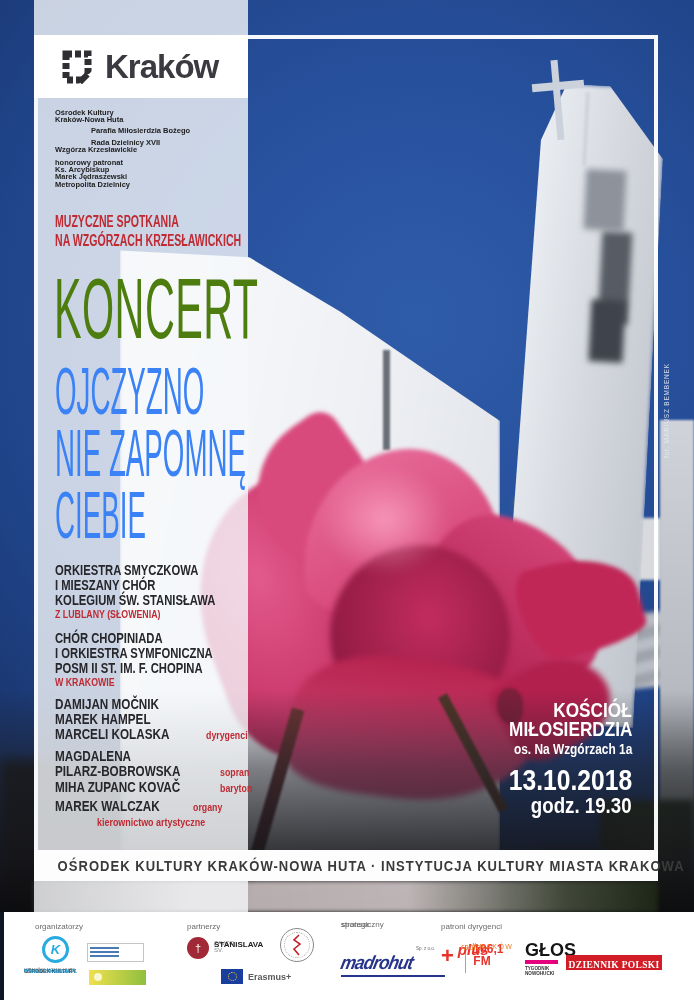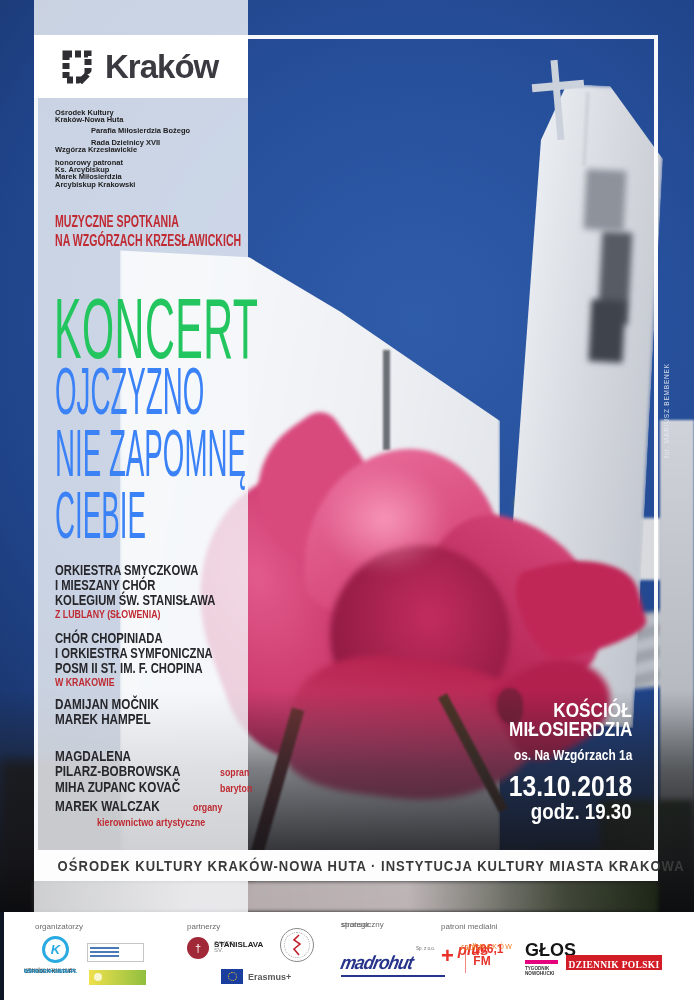--- a/index.html
+++ b/index.html
@@ -93,36 +93,36 @@
   .sx80{transform:scaleX(.8);} .sx82{transform:scaleX(.82);} .sx85{transform:scaleX(.85);}
   .sx93{transform:scaleX(.93);}
 
   .org-list { position:absolute; left:55px; top:109px; font-size:7.5px; font-weight:bold;
               color:#222; line-height:7.2px; }
   .org-list .gap { margin-top:4px;padding-left:36px; }
   .org-list .pat { margin-top:6px; }
 
   .series { position:absolute; left:55px; top:212px; color:#bf2a33; font-weight:bold;
             font-size:16px; line-height:19px; }
-  .title-koncert { position:absolute; left:54px; top:268px; color:#22c55e;
-                   font-size:86px; line-height:80px; font-weight:400; letter-spacing:1px;margin-top:20px;}
+  .title-koncert { position:absolute; left:54px; top:268px; color:#4d7c0f;
+                   font-size:86px; line-height:80px; font-weight:400; letter-spacing:1px;}
   .subtitle { position:absolute; left:55px; top:360px; color:#3b82f6;
               font-size:66px; line-height:62px; font-weight:400; }
 
   .ens { position:absolute; left:55px; color:#26262b; font-size:15px; font-weight:bold; line-height:15px; }
   .ens .note { color:#bf2a33; font-size:11px; line-height:13px; margin-top:1px; }
   .ens1 { top:562px; } .ens2 { top:630px; }
   .cast { position:absolute; left:55px; color:#26262b; font-size:15px; font-weight:bold; line-height:15px; }
   .cast .role { color:#bf2a33; font-size:11px; font-weight:bold; margin-left:4px; }
   .cast1{top:696px;} .cast2{top:748px;} .cast3{top:779px;} .cast4{top:798px;}
   .cast .extra { color:#bf2a33; font-size:10.5px; margin-left:42px; margin-top:1px; line-height:13px;}
 
   .venue { position:absolute; right:62px; top:701px; text-align:right; color:#fff; }
   .venue .vh { font-size:21px; font-weight:bold; line-height:18.5px; }
-  .venue .addr { font-size:14px; line-height:16px; margin-top:9px; font-weight:bold;}
+  .venue .addr { font-size:14px; line-height:16px; margin-top:3px; font-weight:bold;}
   .venue .date { font-size:29px; font-weight:bold; line-height:30px; margin-top:8px; }
   .venue .time { font-size:22px; font-weight:bold; line-height:22px; }
 
   .admission { position:absolute; left:296px; top:772px; width:210px; color:#fff; }
   .admission .head { text-align:center; font-size:18px; font-weight:bold; line-height:19px;}
   .admission .plabel { font-size:12px; font-weight:bold; margin-top:9px; line-height:13px;}
   .admission .pline { font-size:12.5px; font-weight:bold; margin-top:2px; line-height:13px;}
 
   .bar { position:absolute; left:34px; top:850px; width:624px; height:31px; background:#fdfdfd;
          text-align:center; line-height:31px; }
@@ -234,22 +234,22 @@
   </div>
 
   <div class="org-list">
     <div>Ośrodek Kultury</div>
     <div>Kraków-Nowa Huta</div>
     <div class="gap">Parafia Miłosierdzia Bożego</div>
     <div class="gap">Rada Dzielnicy XVII</div>
     <div>Wzgórza Krzesławickie</div>
     <div class="pat">honorowy patronat</div>
     <div>Ks. Arcybiskup</div>
-    <div>Marek Miłosierdzia</div>
-    <div>Arcybiskup Krakowski</div>
+    <div>Marek Jędraszewski</div>
+    <div>Metropolita Dzielnicy</div>
   </div>
 
   <div class="series">
     <div><span class="cond sx66">MUZYCZNE SPOTKANIA</span></div>
     <div><span class="cond sx66">NA WZGÓRZACH KRZESŁAWICKICH</span></div>
   </div>
 
   <div class="title-koncert">
     <span class="cond sx48">KONCERT</span>
   </div>
@@ -268,20 +268,21 @@
   <div class="ens ens2">
     <div><span class="cond sx75">CHÓR CHOPINIADA</span></div>
     <div><span class="cond sx75">I ORKIESTRA SYMFONICZNA</span></div>
     <div><span class="cond sx75">POSM II ST. IM. F. CHOPINA</span></div>
     <div class="note"><span class="cond sx80">W KRAKOWIE</span></div>
   </div>
 
   <div class="cast cast1">
     <div><span class="cond sx78">DAMIJAN MOČNIK</span></div>
     <div><span class="cond sx78">MAREK HAMPEL</span></div>
+    <div><span class="cond sx78">MARCELI KOLASKA</span><span class="role cond sx80">dyrygenci</span></div>
   </div>
   <div class="cast cast2">
     <div><span class="cond sx78">MAGDALENA</span></div>
     <div><span class="cond sx78">PILARZ-BOBROWSKA</span><span class="role cond sx80">sopran</span></div>
   </div>
   <div class="cast cast3">
     <div><span class="cond sx78">MIHA ZUPANC KOVAČ</span><span class="role cond sx80">baryton</span></div>
   </div>
   <div class="cast cast4">
     <div><span class="cond sx78">MAREK WALCZAK</span><span class="role cond sx80">organy</span></div>
@@ -343,21 +344,21 @@
 
     <div class="flabel l-spo">
       <div>sponsor</div>
       <div>strategiczny</div>
     </div>
     <div class="madro-sub">Sp. z o.o.</div>
     <div class="madro">
       <span>madrohut</span>
     </div>
 
-    <div class="flabel l-med">patroni medialni</div>
+    <div class="flabel l-med">patroni dyrygenci</div>
     <div class="plusradio">
       <div class="plus" style="position:static">+</div>
       <div class="c1" style="position:static">
         <div class="a">plus</div>
         <div class="b">radio</div>
       </div>
       <div class="dv" style="position:static"></div>
       <div class="c2" style="position:static">
         <div class="a">106,1 FM</div>
         <div class="b">KRAKÓW</div>

